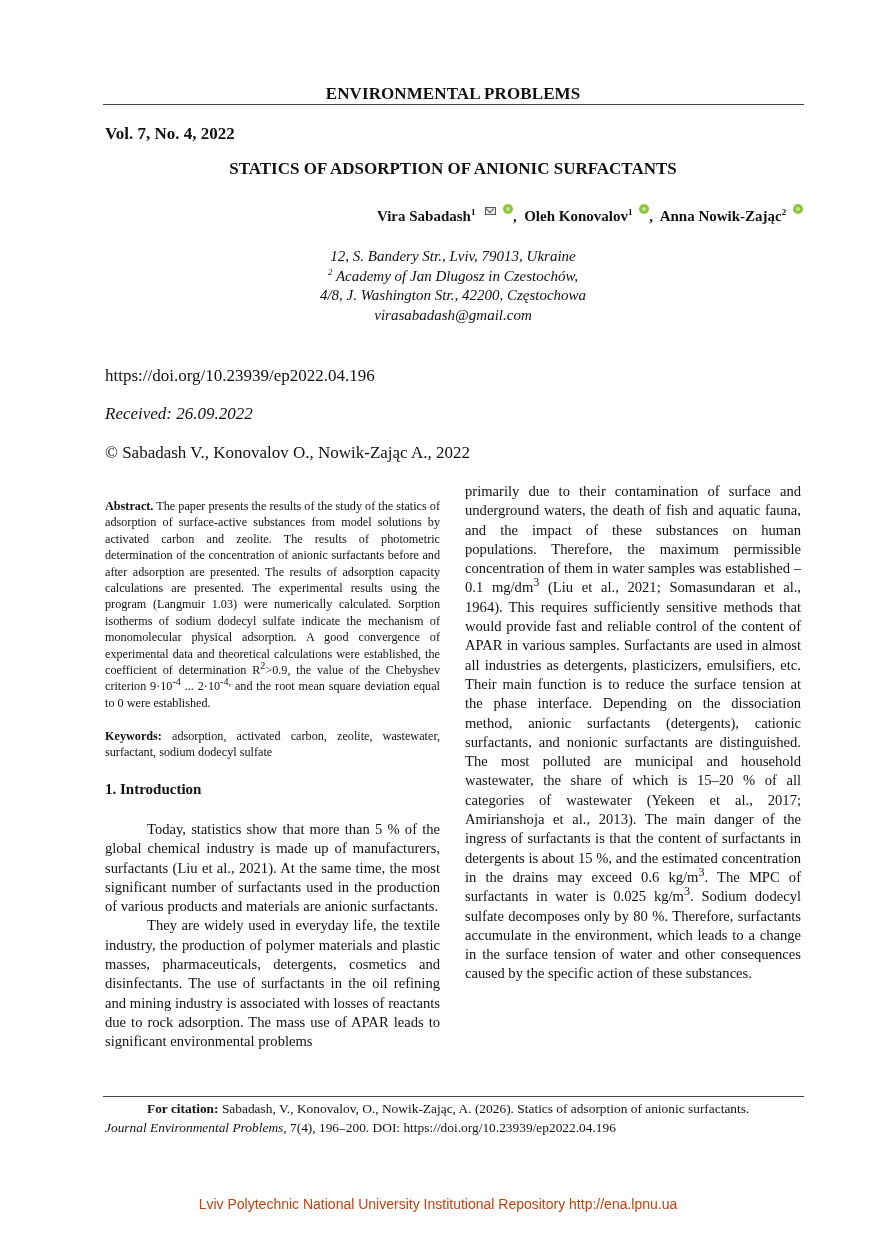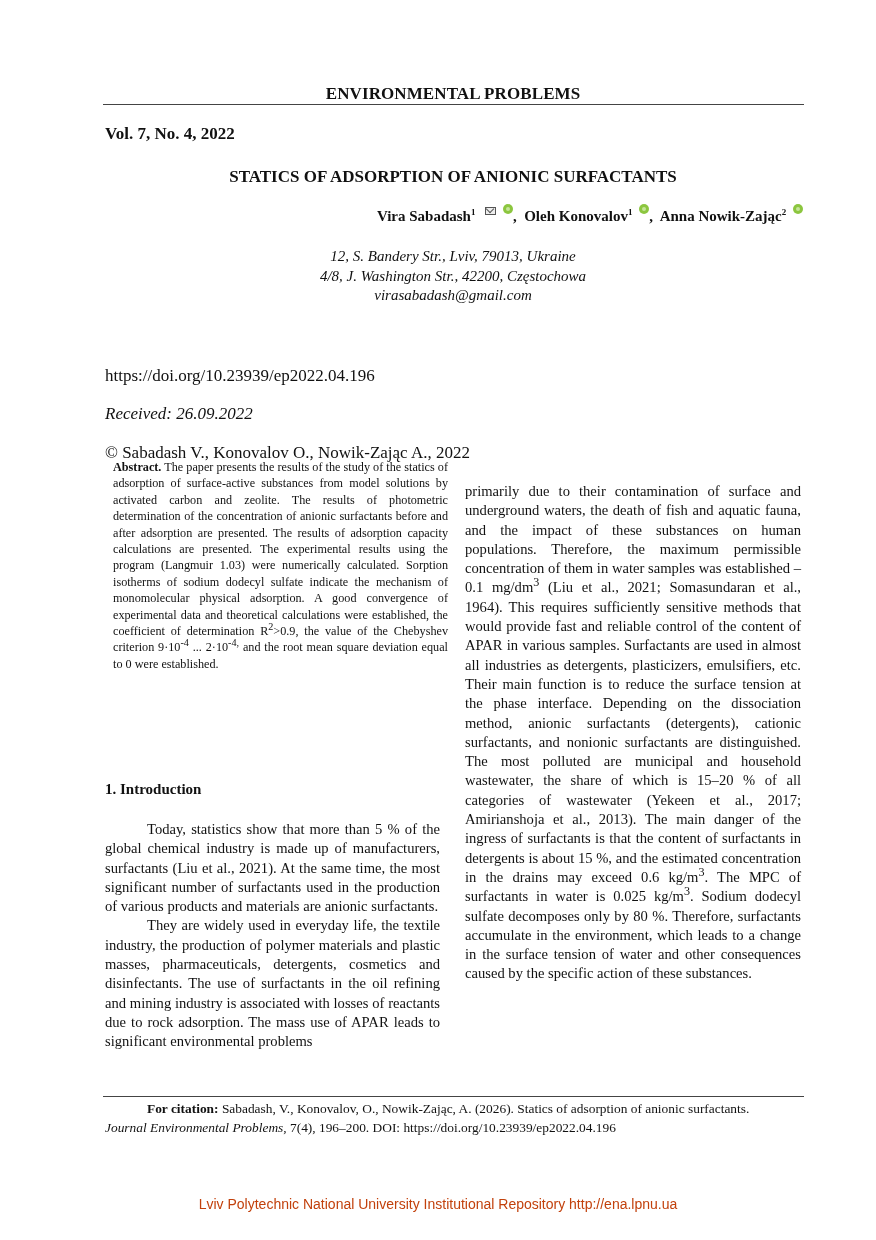--- a/index.html
+++ b/index.html
@@ -3,38 +3,38 @@
 <meta charset="utf-8">
 <style>
   html, body { margin: 0; padding: 0; background: #ffffff; }
   body { width: 876px; height: 1240px; position: relative; overflow: hidden; font-family: "Liberation Serif", "DejaVu Serif", serif; color: #111; }
   .page { position: absolute; left: 0; top: 0; width: 840px; height: 1240px; }
 
   .journal-header { position: absolute; left: 103px; top: 84px; width: 700px; text-align: center; font-weight: bold; font-size: 17px; letter-spacing: 0.1px; }
   .header-rule { position: absolute; left: 103px; top: 104px; width: 701px; height: 0; border-top: 1.3px solid #444; }
 
   .vol { position: absolute; left: 105px; top: 124px; font-weight: bold; font-size: 17px; }
-  .title { position: absolute; left: 103px; top: 167px; width: 700px; text-align: center; font-weight: bold; font-size: 17px; }
+  .title { position: absolute; left: 103px; top: 159px; width: 700px; text-align: center; font-weight: bold; font-size: 17px; }
 
   .authors { position: absolute; left: 103px; top: 204px; width: 700px; text-align: right; font-weight: bold; font-size: 15px; }
   .authors sup { font-size: 9px; }
   .orcid { display: inline-block; width: 10px; height: 10px; border-radius: 50%; background: #8cc63f; vertical-align: 7px; margin-left: 3px; position: relative; }
   .orcid::after { content: ""; position: absolute; left: 3px; top: 3px; width: 4px; height: 4px; border-radius: 50%; background: #c6e59a; }
   .mail { display: inline-block; width: 9px; height: 6px; border: 1px solid #555; vertical-align: 6px; margin-left: 6px; position: relative; background: #eee; }
   .mail::after { content: ""; position: absolute; left: 1px; top: -2px; width: 5px; height: 5px; border-right: 1px solid #555; border-bottom: 1px solid #555; transform: rotate(45deg); }
 
   .affil { position: absolute; left: 103px; top: 247px; width: 700px; text-align: center; font-style: italic; font-size: 15px; line-height: 19.6px; }
   .affil sup { font-size: 9px; }
 
   .meta { position: absolute; left: 105px; font-size: 17px; }
   .doi { top: 366px; }
   .received { top: 404px; font-style: italic; }
   .copyright { top: 443px; }
 
-  .abstract { position: absolute; left: 105px; top: 459px; width: 335px; font-size: 12.2px; line-height: 16.4px; text-align: justify; margin-left: 8px; }
+  .abstract { position: absolute; left: 105px; top: 498px; width: 335px; font-size: 12.2px; line-height: 16.4px; text-align: justify; }
   .keywords { position: absolute; left: 105px; top: 728px; width: 335px; font-size: 12.2px; line-height: 16.4px; text-align: justify; }
   .section-heading { position: absolute; left: 105px; top: 781px; font-weight: bold; font-size: 15px; }
 
   .body-text { font-size: 14.6px; line-height: 19.3px; }
   .body-text p { margin: 0; text-indent: 42px; }
   .body-text p.noindent { text-indent: 0; }
   .intro { position: absolute; left: 105px; top: 820px; width: 335px; text-align: justify; }
   .right-text { position: absolute; left: 465px; top: 482px; width: 336px; text-align: justify; }
 
   sup { line-height: 0; }
@@ -62,30 +62,32 @@
     <span class="mail"></span>
     <span class="orcid"></span>,&nbsp;
     <span>Oleh Konovalov</span><sup>1</sup>
     <span class="orcid"></span>,&nbsp;
     <span>Anna Nowik-Zając</span><sup>2</sup>
     <span class="orcid"></span>
   </div>
 
   <div class="affil">
     <div>12, S. Bandery Str., Lviv, 79013, Ukraine</div>
+    <div><sup>2</sup> <span>Academy of Jan Dlugosz in Czestochów,</span></div>
     <div>4/8, J. Washington Str., 42200, Częstochowa</div>
     <div>virasabadash@gmail.com</div>
   </div>
 
   <div class="meta doi">https://doi.org/10.23939/ep2022.04.196</div>
   <div class="meta received">Received: 26.09.2022</div>
   <div class="meta copyright">© Sabadash V., Konovalov O., Nowik-Zając A., 2022</div>
 
   <div class="abstract"><b>Abstract.</b><span> The paper presents the results of the study of the statics of adsorption of surface-active substances from model solutions by activated carbon and zeolite. The results of photometric determination of the concentration of anionic surfactants before and after adsorption are presented. The results of adsorption capacity calculations are presented. The experimental results using the program (Langmuir 1.03) were numerically calculated. Sorption isotherms of sodium dodecyl sulfate indicate the mechanism of monomolecular physical adsorption. A good convergence of experimental data and theoretical calculations were established, the coefficient of determination R</span><sup>2</sup><span>&gt;0.9, the value of the Chebyshev criterion 9·10</span><sup>-4</sup><span> ... 2·10</span><sup>-4,</sup><span> and the root mean square deviation equal to 0 were established.</span></div>
 
+  <div class="keywords"><b>Keywords:</b><span> adsorption, activated carbon, zeolite, wastewater, surfactant, sodium dodecyl sulfate</span></div>
 
   <div class="section-heading">1. Introduction</div>
 
   <div class="intro body-text">
     <p>Today, statistics show that more than 5 % of the global chemical industry is made up of manufacturers, surfactants (Liu et al., 2021). At the same time, the most significant number of surfactants used in the production of various products and materials are anionic surfactants.</p>
     <p>They are widely used in everyday life, the textile industry, the production of polymer materials and plastic masses, pharmaceuticals, detergents, cosmetics and disinfectants. The use of surfactants in the oil refining and mining industry is associated with losses of reactants due to rock adsorption. The mass use of APAR leads to significant environmental problems</p>
   </div>
 
   <div class="right-text body-text">
     <p class="noindent"><span>primarily due to their contamination of surface and underground waters, the death of fish and aquatic fauna, and the impact of these substances on human populations. Therefore, the maximum permissible concentration of them in water samples was established – 0.1 mg/dm</span><sup>3</sup><span> (Liu et al., 2021; Somasundaran et al., 1964). This requires sufficiently sensitive methods that would provide fast and reliable control of the content of APAR in various samples. Surfactants are used in almost all industries as detergents, plasticizers, emulsifiers, etc. Their main function is to reduce the surface tension at the phase interface. Depending on the dissociation method, anionic surfactants (detergents), cationic surfactants, and nonionic surfactants are distinguished. The most polluted are municipal and household wastewater, the share of which is 15–20 % of all categories of wastewater (Yekeen et al., 2017; Amirianshoja et al., 2013). The main danger of the ingress of surfactants is that the content of surfactants in detergents is about 15 %, and the estimated concentration in the drains may exceed 0.6 kg/m</span><sup>3</sup><span>. The MPC of surfactants in water is 0.025 kg/m</span><sup>3</sup><span>. Sodium dodecyl sulfate decomposes only by 80 %. Therefore, surfactants accumulate in the environment, which leads to a change in the surface tension of water and other consequences caused by the specific action of these substances.</span></p>

